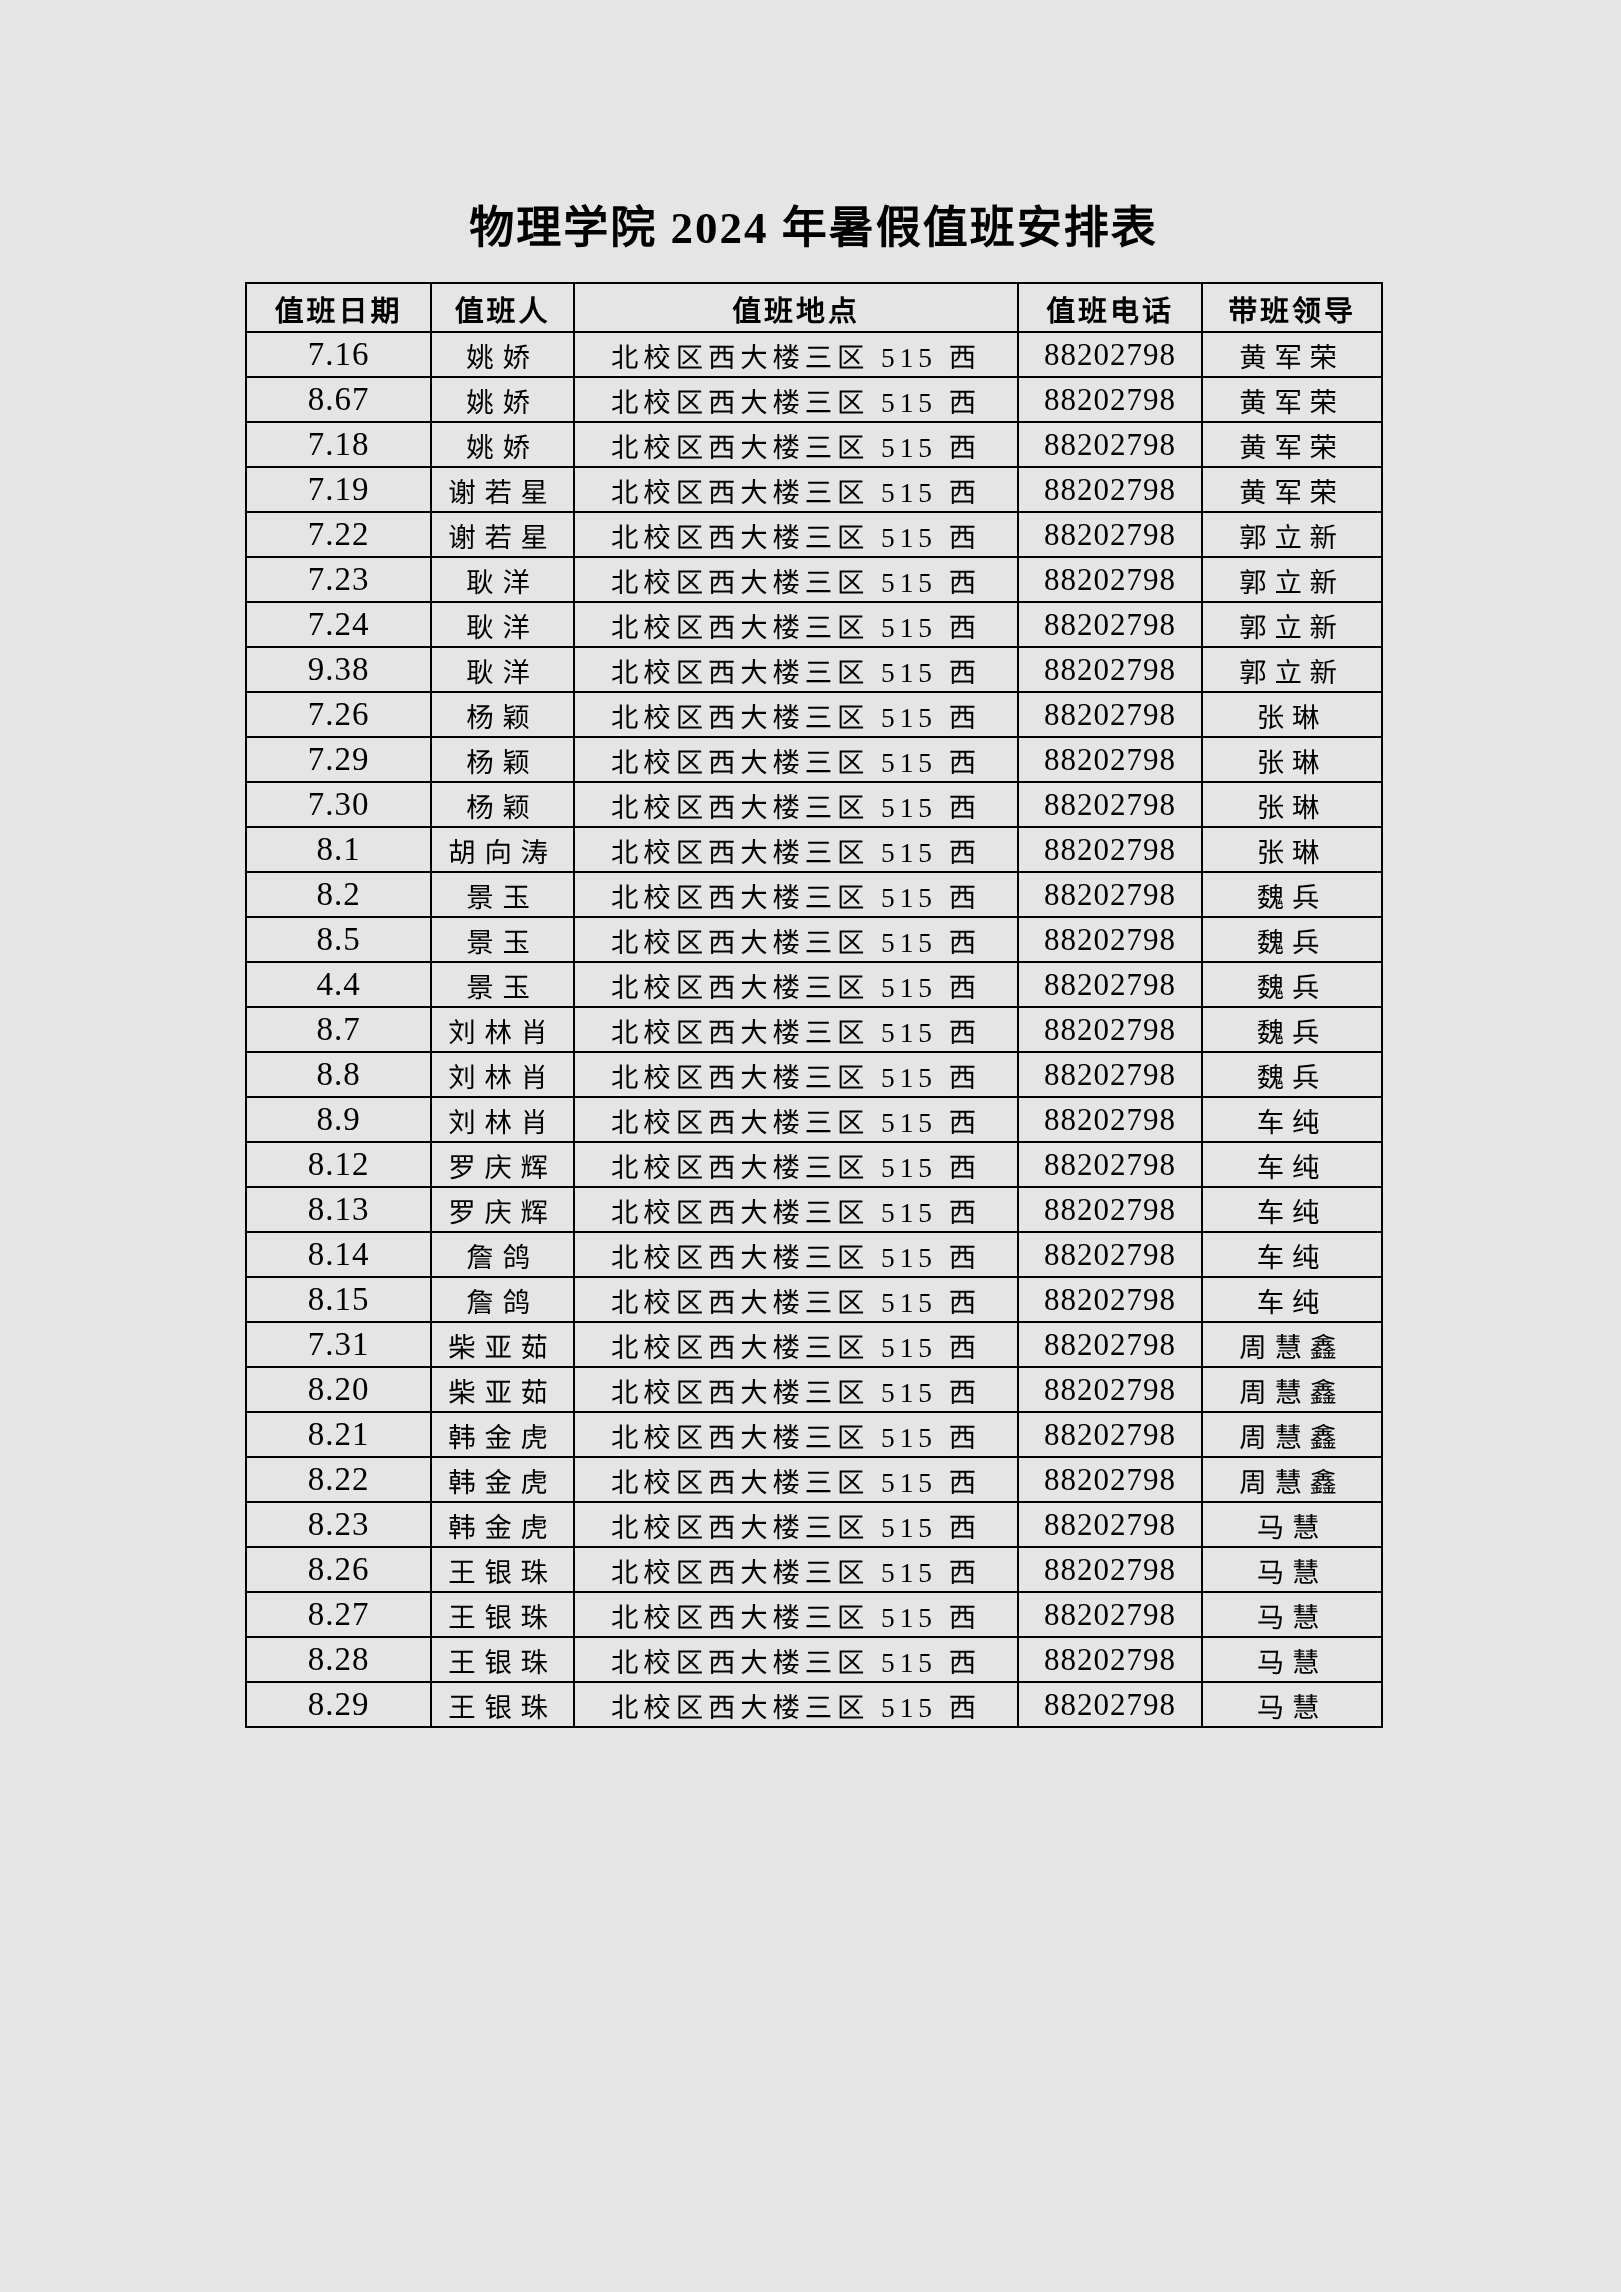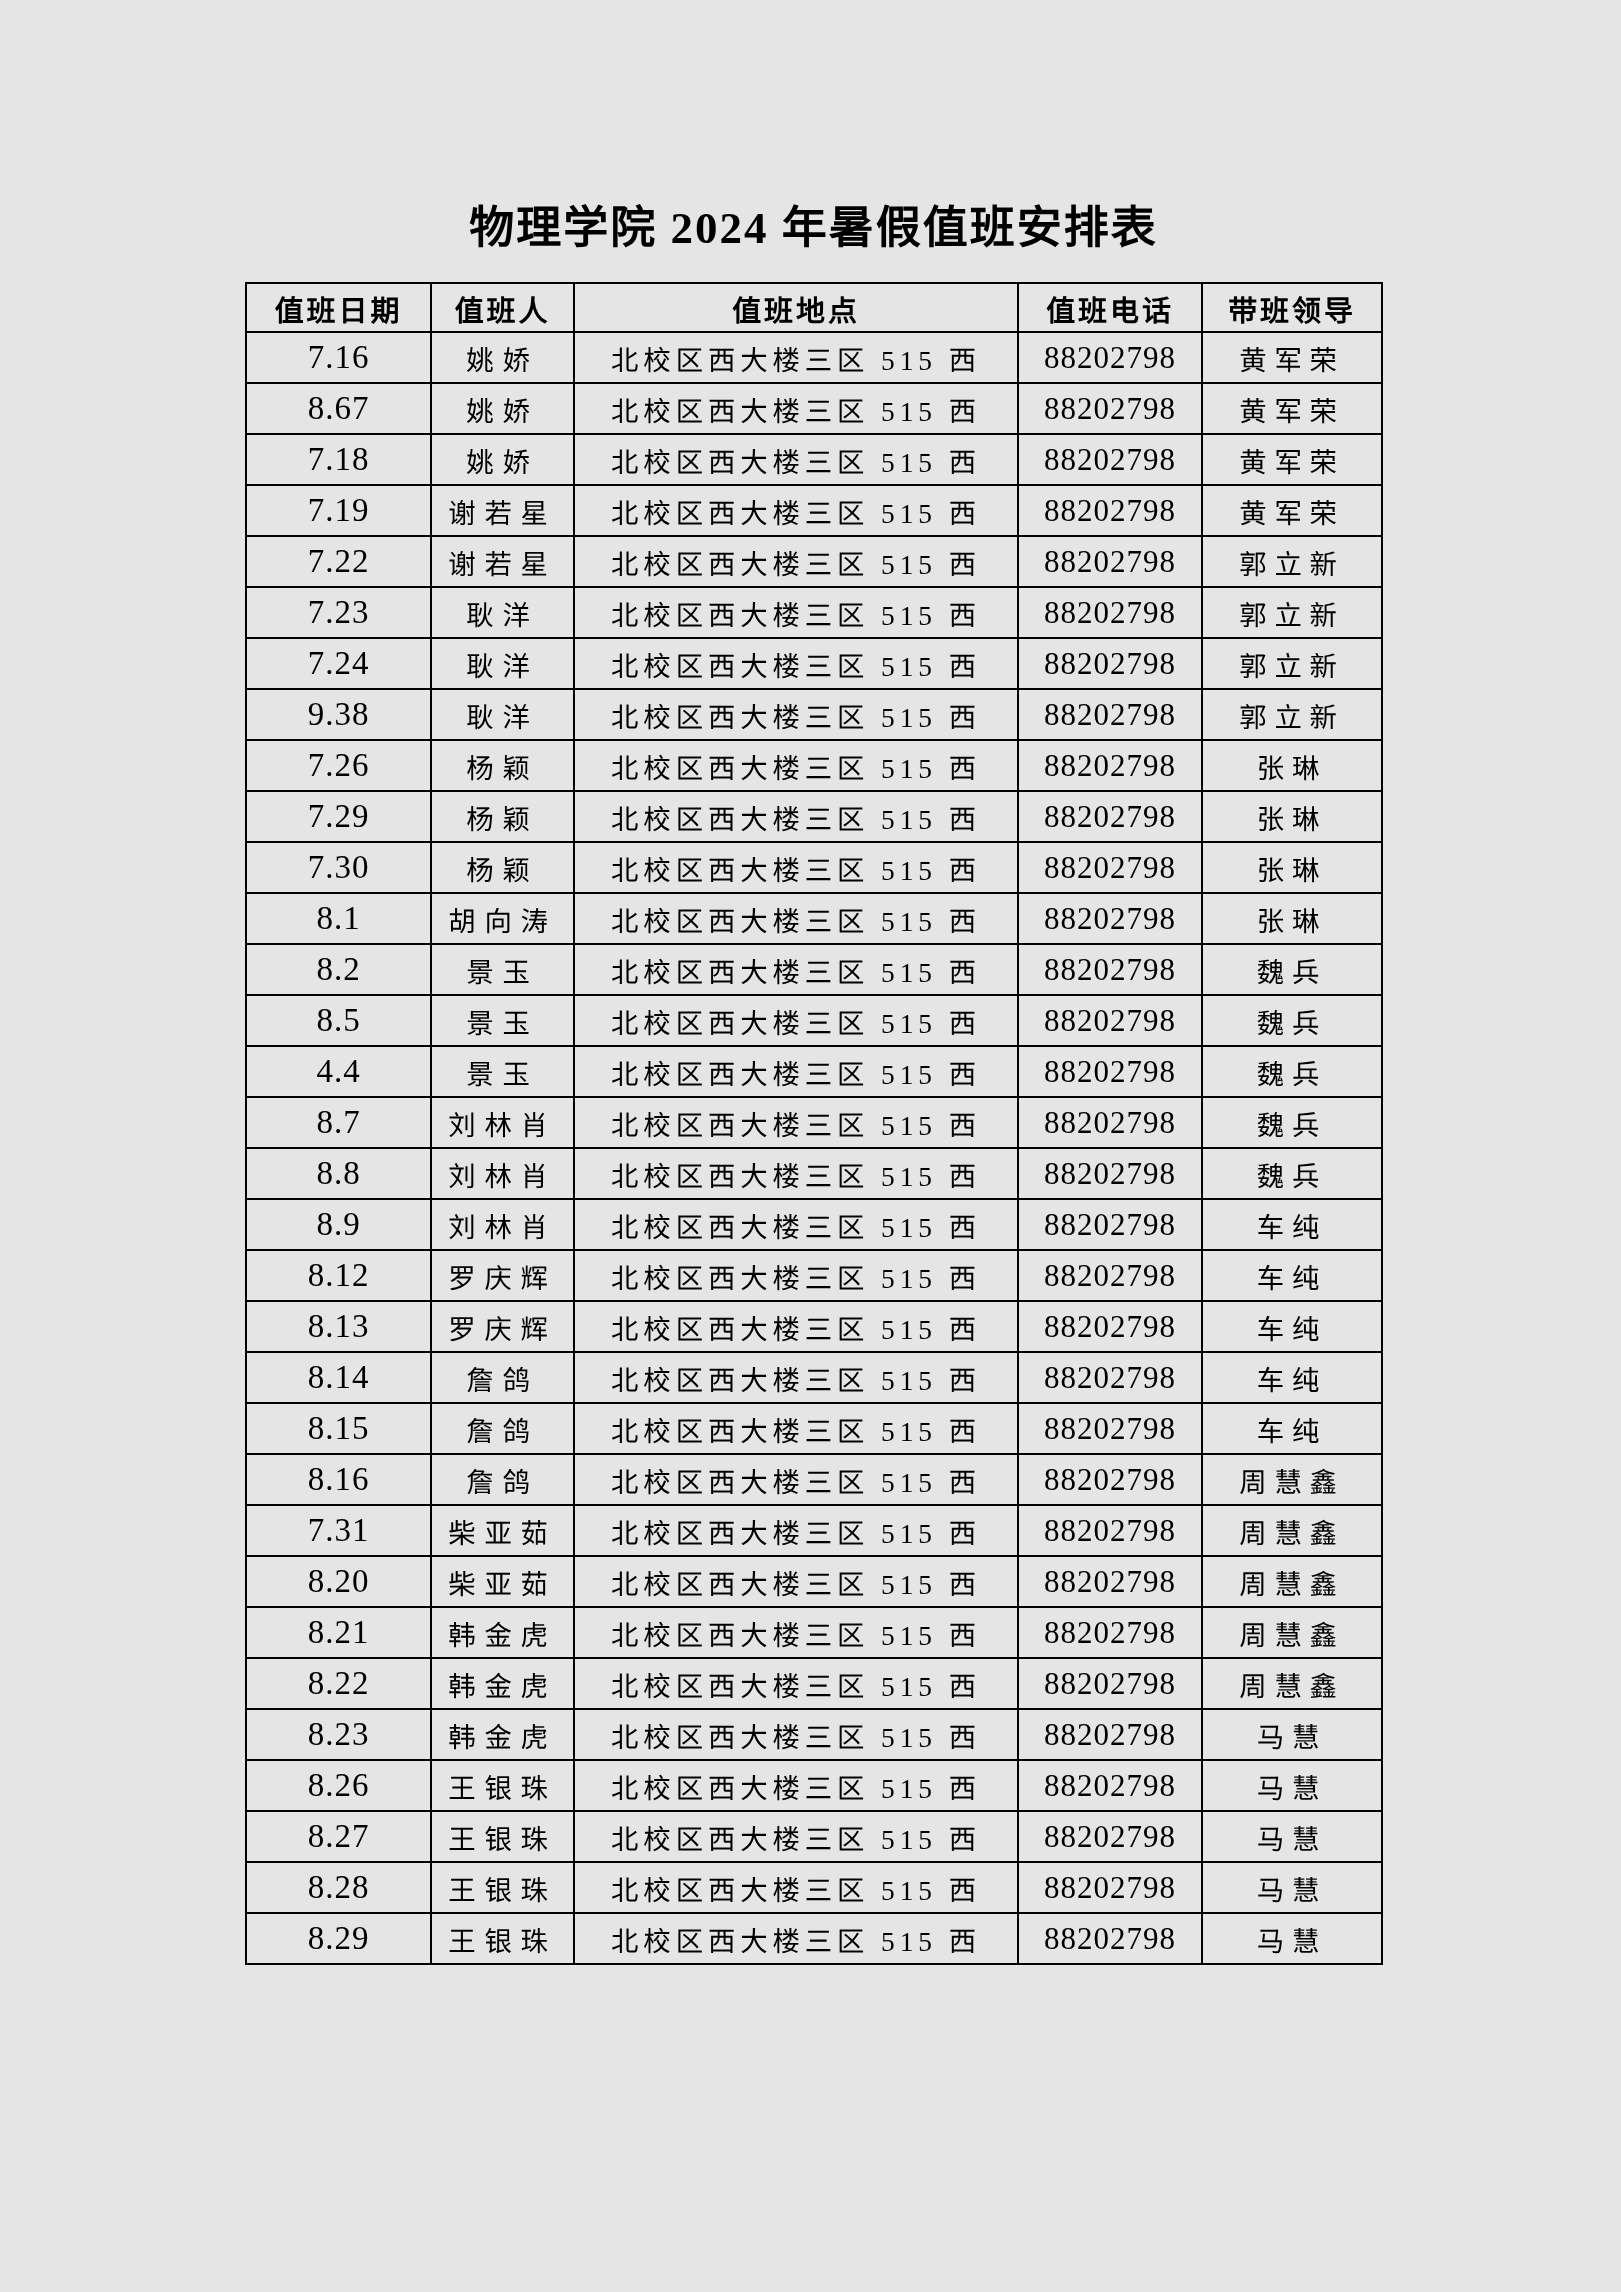--- a/index.html
+++ b/index.html
@@ -39,21 +39,21 @@
   }
   .duty-table th, .duty-table td {
     border: 2px solid #000000;
     text-align: center;
     vertical-align: middle;
     padding: 0;
     overflow: hidden;
     white-space: nowrap;
   }
   .duty-table thead tr { height: 49px; }
-  .duty-table tbody tr { height: 51px; }
+  .duty-table tbody tr { height: 45px; }
   .duty-table th {
     font-size: 29px;
     font-weight: bold;
     letter-spacing: 2.9px;
   }
   .duty-table td { font-size: 27.4px; font-weight: normal; }
   .duty-table td.cell-date  { font-size: 33px; letter-spacing: 1px; }
   .duty-table td.cell-phone { font-size: 31px; letter-spacing: 1px; margin-top: 36px; }
   .duty-table td.cell-person { letter-spacing: 8.8px; }
   .duty-table td.cell-leader { letter-spacing: 7.8px; }
@@ -232,27 +232,20 @@
           <td class="cell-leader">车纯</td>
         </tr>
         <tr>
           <td class="cell-date">8.15</td>
           <td class="cell-person">詹鸽</td>
           <td class="cell-location">北校区西大楼三区 515 西</td>
           <td class="cell-phone">88202798</td>
           <td class="cell-leader">车纯</td>
         </tr>
         <tr>
-          <td class="cell-date">8.16</td>
-          <td class="cell-person">詹鸽</td>
-          <td class="cell-location">北校区西大楼三区 515 西</td>
-          <td class="cell-phone">88202798</td>
-          <td class="cell-leader">周慧鑫</td>
-        </tr>
-        <tr>
           <td class="cell-date">7.31</td>
           <td class="cell-person">柴亚茹</td>
           <td class="cell-location">北校区西大楼三区 515 西</td>
           <td class="cell-phone">88202798</td>
           <td class="cell-leader">周慧鑫</td>
         </tr>
         <tr>
           <td class="cell-date">8.20</td>
           <td class="cell-person">柴亚茹</td>
           <td class="cell-location">北校区西大楼三区 515 西</td>

